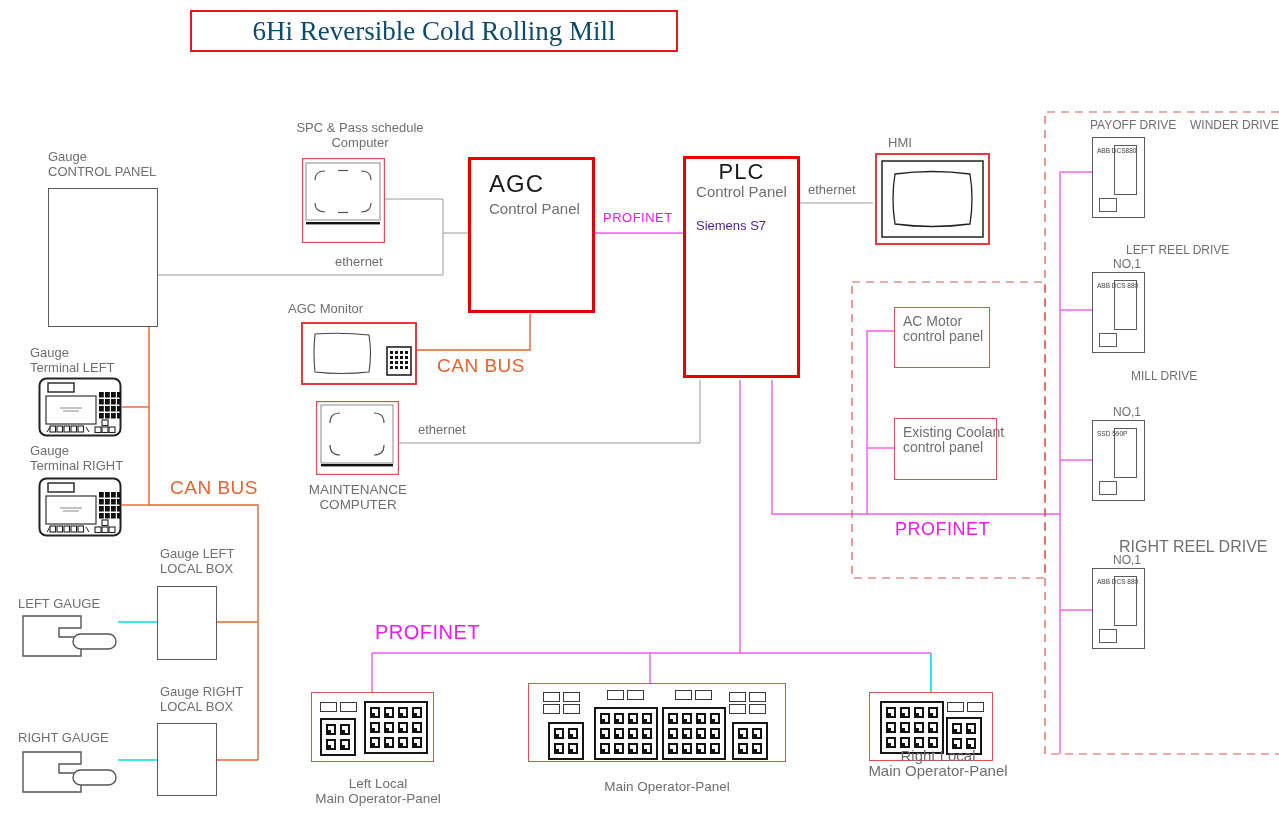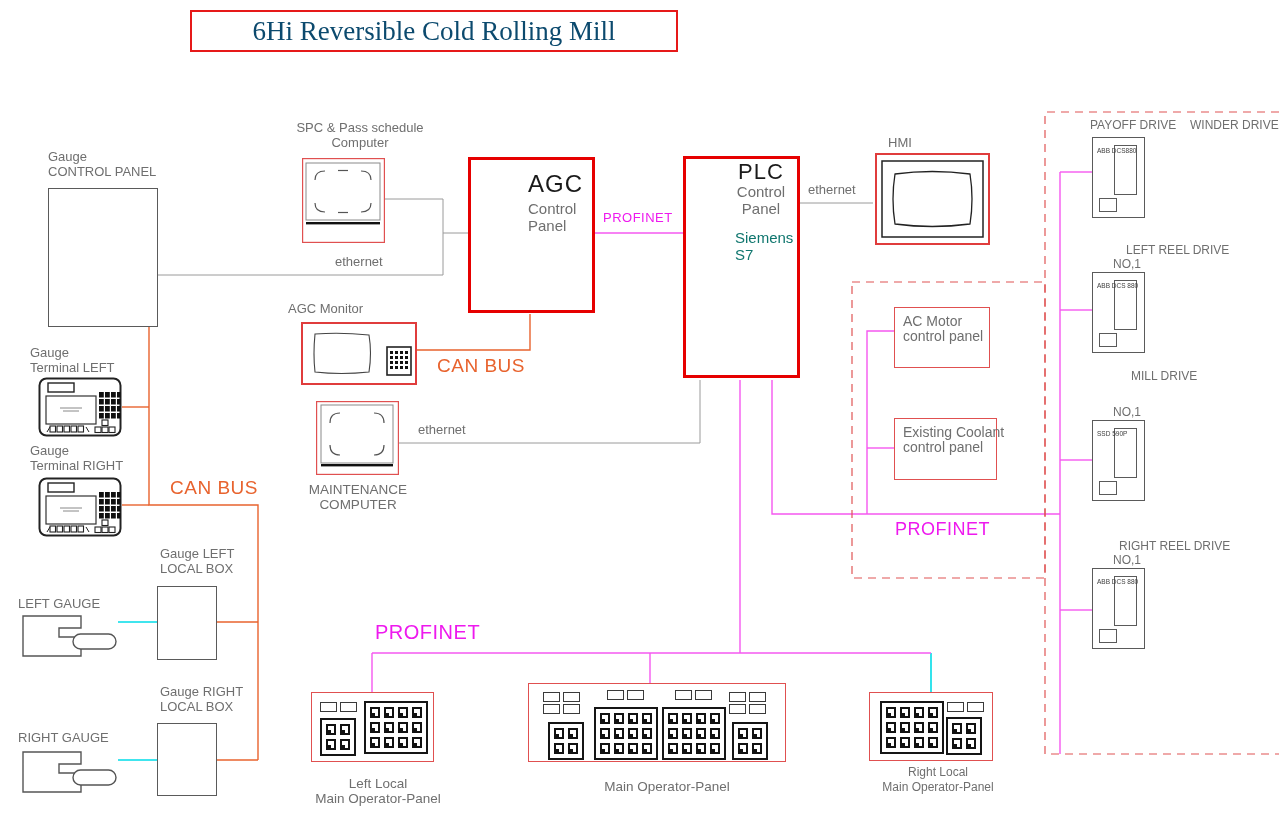--- a/index.html
+++ b/index.html
@@ -3,21 +3,21 @@
 <meta charset="utf-8">
 <style>
   html,body{margin:0;padding:0;background:#fff;}
   #stage{position:relative;width:1279px;height:828px;background:#fff;overflow:hidden;
          font-family:"Liberation Sans",sans-serif;color:#6f6f6f;}
   .abs{position:absolute;}
   .lbl{position:absolute;font-size:13px;line-height:15px;color:#6f6f6f;white-space:pre;}
   .lbl.center{text-align:center;}
   .box{position:absolute;background:#fff;box-sizing:border-box;}
   .gray-box{border:1px solid #5a5a5a;}
-  .red-thick{border:3px solid #e60000;padding-left:39px;}
+  .red-thick{border:3px solid #e60000;}
   .red-thin{border:1px solid #e05050;}
   .orange-lbl{color:#e8632e;font-size:19px;font-weight:500;letter-spacing:.5px;}
   .magenta-lbl{color:#ee19ee;font-weight:500;letter-spacing:.5px;}
   .title-box{position:absolute;left:190px;top:10px;width:484px;height:38px;border:2px solid #e61919;
              display:flex;align-items:center;justify-content:center;}
   .title-box span{font-family:"Liberation Serif",serif;font-size:27px;color:#0c4a6e;white-space:nowrap;}
   .title-main{position:absolute;left:692px;top:8px;font-size:30px;color:#141414;white-space:nowrap;}
   .title-main span{display:inline-block;transform:scaleX(.8);transform-origin:left top;letter-spacing:1px;}
   
   .panel{position:absolute;border:1px solid #e05050;background:#fff;}
@@ -244,21 +244,21 @@
         <path d="M58,54 Q68,54 68,44"></path>
     </g>
     <rect x="5" y="63" width="72" height="2.4" fill="#111"></rect>
   </svg>
   <div class="lbl" style="left:418px;top:422px;">ethernet</div>
   <div class="lbl center" style="left:278px;top:482px;width:160px;font-size:13.5px;"><span>MAINTENANCE</span><br><span>COMPUTER</span></div>
 
   <div class="box red-thick" style="left:683px;top:156px;width:117px;height:222px;">
     <div style="font-size:22px;color:#1a1a1a;text-align:center;letter-spacing:1px;">PLC</div>
     <div style="font-size:15px;color:#6f6f6f;text-align:center;margin-top:-2px;">Control Panel</div>
-    <div style="font-size:15px;color:#0f766e;margin:12px 0 0 10px;">Siemens S7</div>
+    <div style="font-size:13px;color:#4c1d95;margin:18px 0 0 10px;">Siemens S7</div>
   </div>
 
   <div class="lbl" style="left:808px;top:182px;">ethernet</div>
 
   <div class="lbl" style="left:888px;top:135px;">HMI</div>
   <svg class="abs" style="left:875px;top:153px;" width="115" height="92">
     <rect x="1" y="1" width="113" height="90" fill="#fff" stroke="#e03c3c" stroke-width="2"></rect>
     <rect x="7" y="8" width="101" height="76" fill="#fff" stroke="#222" stroke-width="1.5"></rect>
     <path d="M20,21 Q57,16 95,21 Q99,46 95,71 Q57,76 20,71 Q16,46 20,21 Z" fill="#fff" stroke="#222" stroke-width="1.3"></path>
   </svg>
@@ -288,21 +288,21 @@
   </div>
 
   <div class="lbl" style="left:1131px;top:369px;font-size:12px;">MILL DRIVE</div>
   <div class="lbl" style="left:1113px;top:405px;font-size:12px;">NO,1</div>
   <div class="drive" style="left:1092px;top:420px;">
     <span class="chip">SSD 590P</span>
     <span class="module"></span>
     <span class="lilrect"></span>
   </div>
 
-  <div class="lbl" style="left:1119px;top:539px;font-size:12px;">RIGHT REEL DRIVE</div>
+  <div class="lbl" style="left:1119px;top:539px;font-size:16px;">RIGHT REEL DRIVE</div>
   <div class="lbl" style="left:1113px;top:553px;font-size:12px;">NO,1</div>
   <div class="drive" style="left:1092px;top:568px;">
     <span class="chip">ABB DCS 880</span>
     <span class="module"></span>
     <span class="lilrect"></span>
   </div>
 
   <div class="lbl magenta-lbl" style="left:375px;top:625px;font-size:20px;">PROFINET</div>
 
   <div class="panel" style="left:311px;top:692px;width:121px;height:68px;">
@@ -404,15 +404,15 @@
     </div>
     <span class="lamp" style="left:77px;top:9px;"></span>
     <span class="lamp" style="left:97px;top:9px;"></span>
     <div class="blk g22" style="left:76px;top:24px;">
       <span class="pb"></span>
         <span class="pb"></span>
         <span class="pb"></span>
         <span class="pb"></span>
     </div>
   </div>
-  <div class="lbl center" style="left:858px;top:765px;width:160px;font-size:12px;"><span>Right Local</span><br><span>Main Operator-Panel</span></div>
+  <div class="lbl center" style="left:858px;top:748px;width:160px;font-size:15px;"><span>Right Local</span><br><span>Main Operator-Panel</span></div>
 
 </div>
 
 </body></html>

